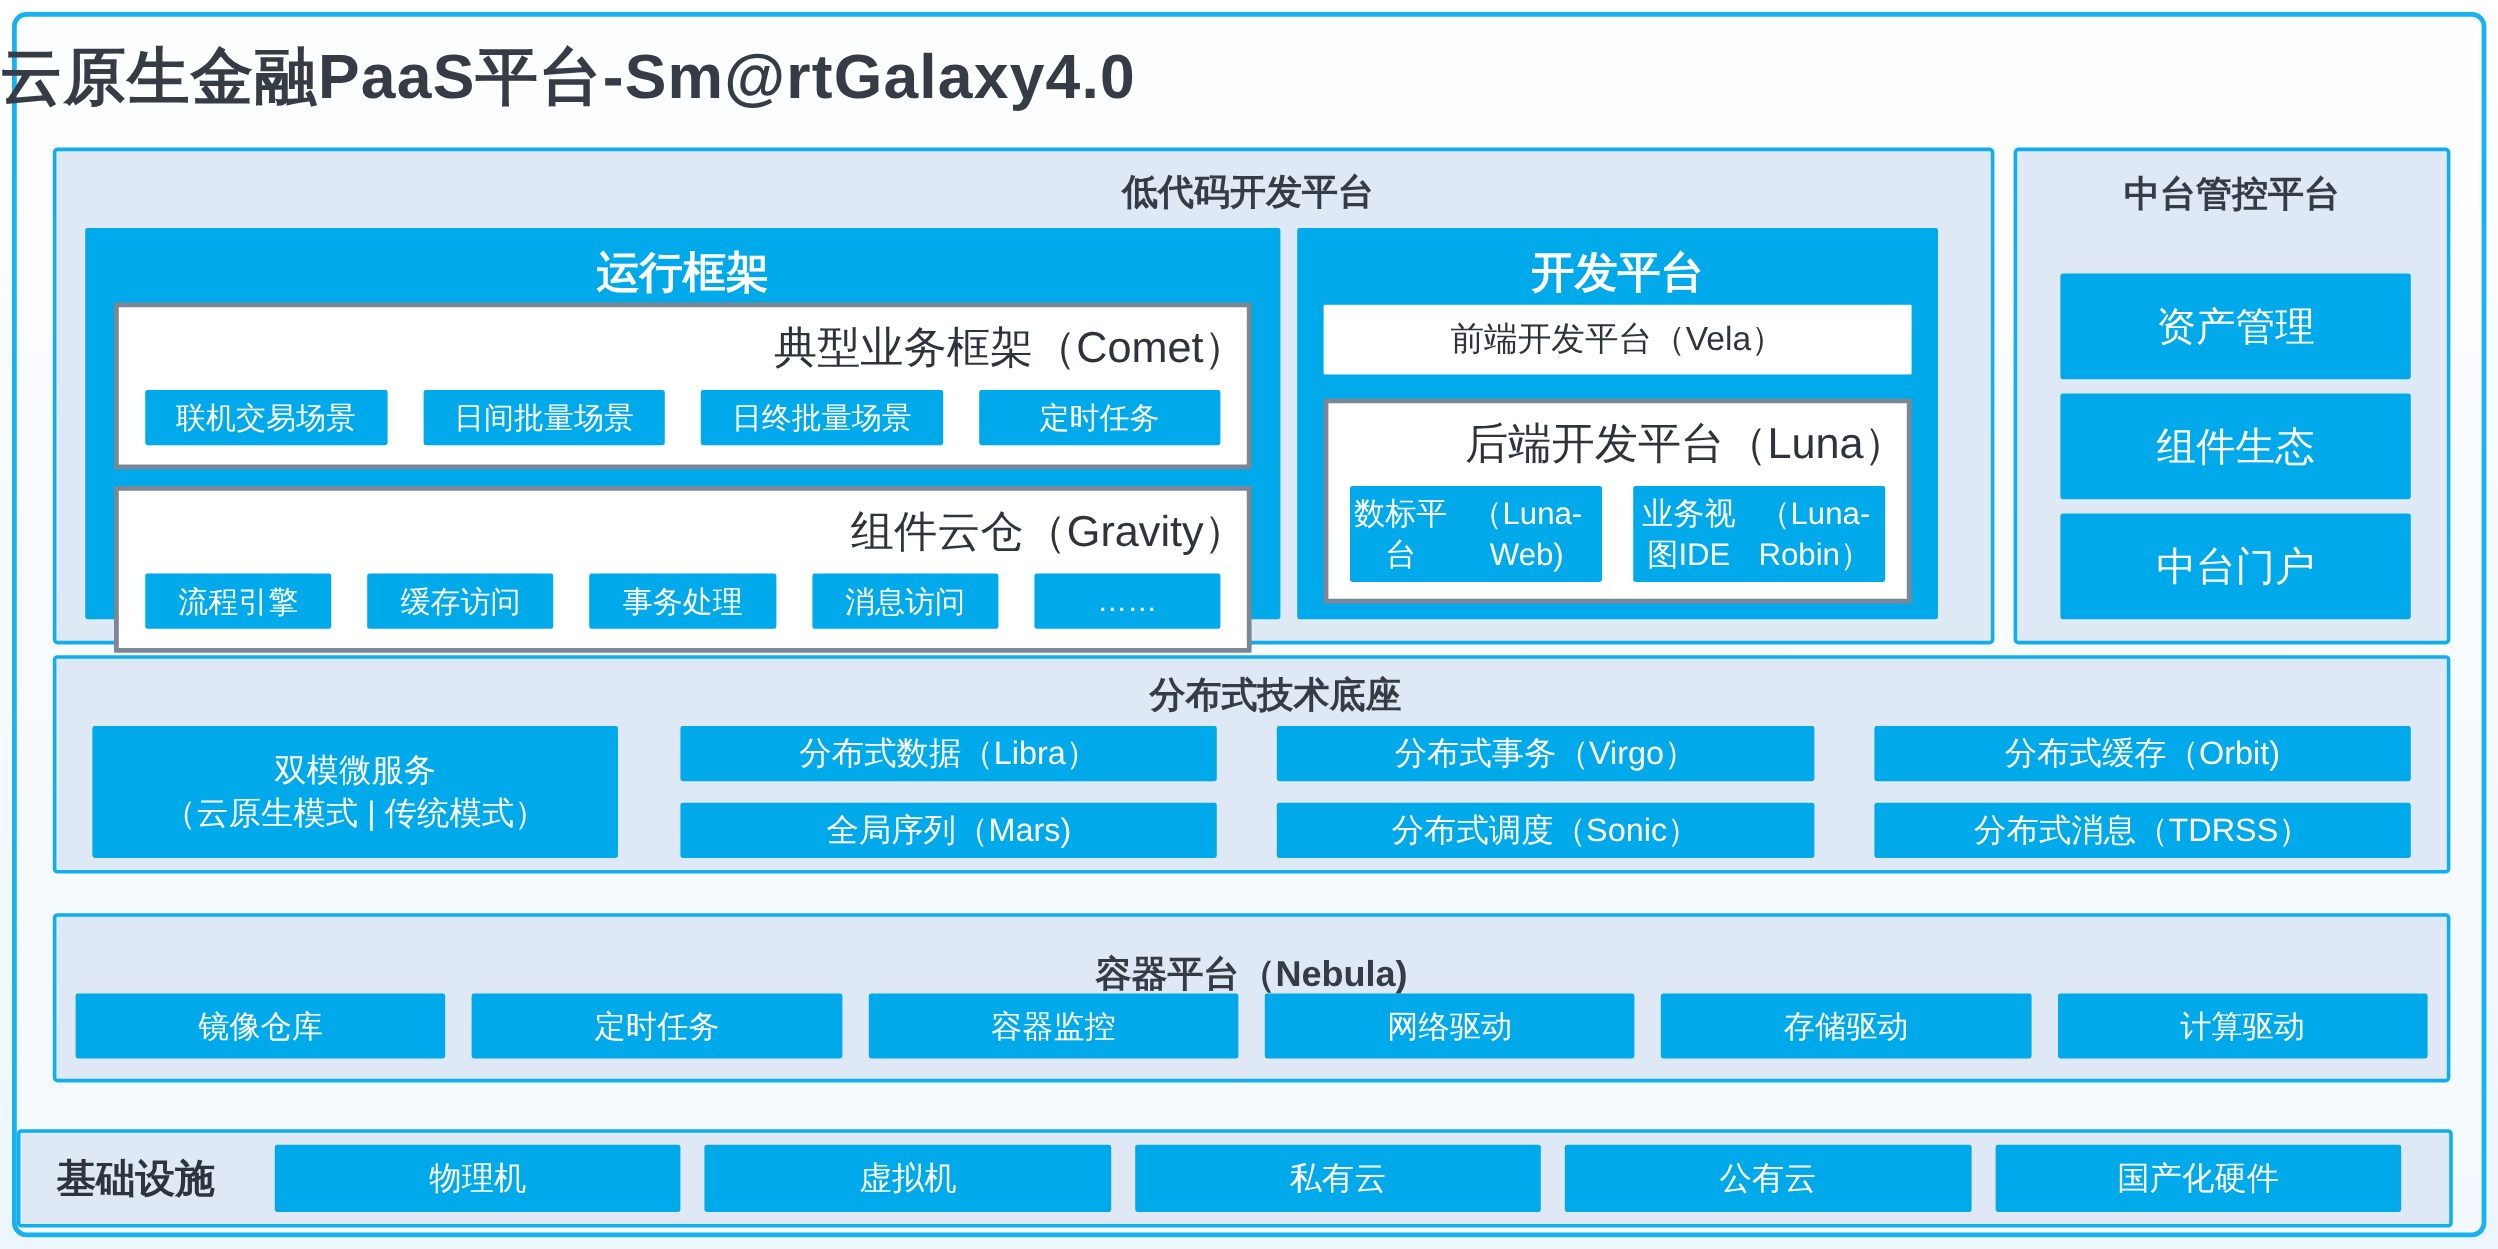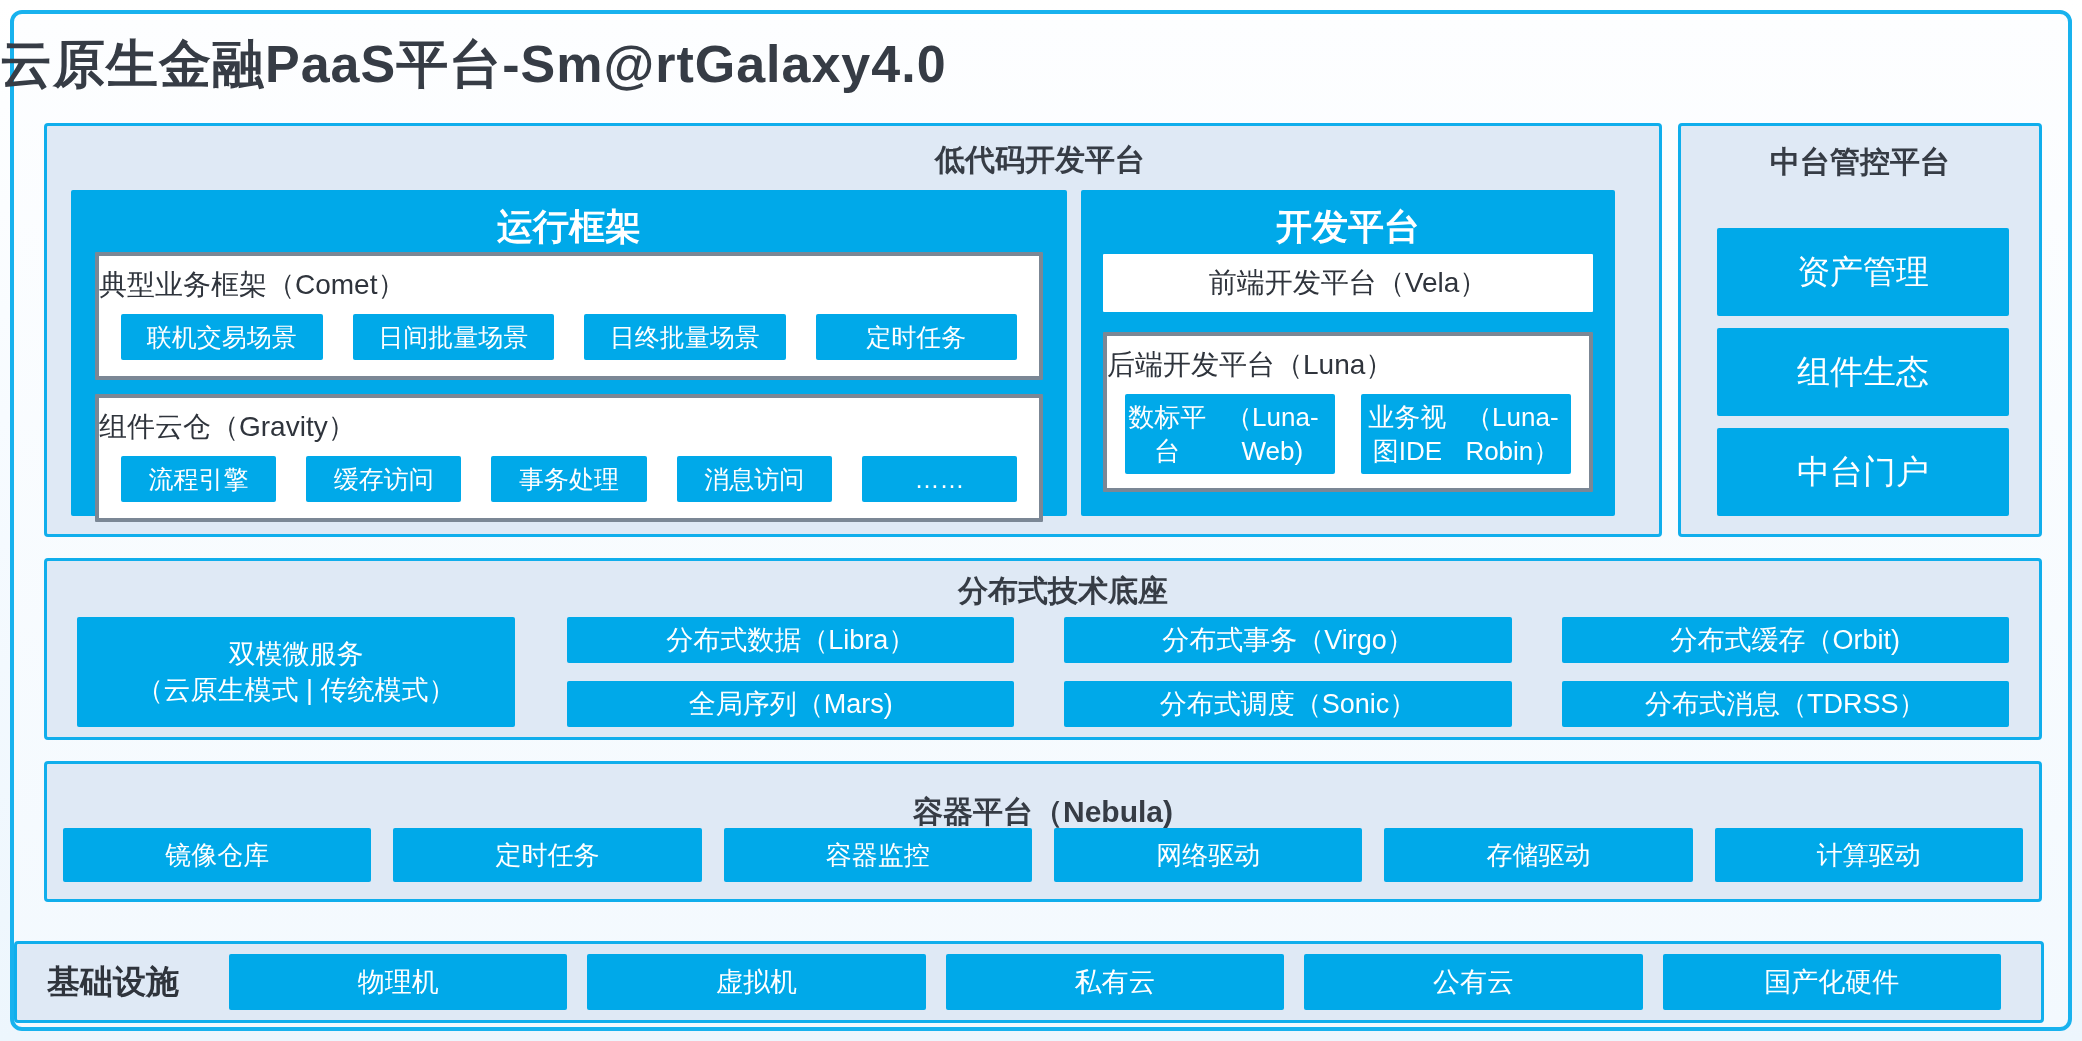--- a/index.html
+++ b/index.html
@@ -27,21 +27,21 @@
     font-size:30px; font-weight:bold; color:#363c45; text-align:center;
   }
   .bluebox{ background:#00a9e9; border-radius:2px; }
   .blue-header{
     color:#ffffff; font-size:36px; font-weight:bold; text-align:center;
     padding-top:13px; height:62px;
   }
   .whitebox{ background:#ffffff; border-radius:1px; }
   .graybox{ background:#ffffff; border:4px solid #7b8795; border-radius:1px; }
   .group-title{
-    font-size:28px; color:#2f343c; text-align:left; padding-top:10px;
+    font-size:36px; color:#2f343c; text-align:right; padding-top:10px;
   }
   .chip{
     background:#00a9e9; color:#ffffff; font-size:25px;
     display:flex; align-items:center; justify-content:center;
     text-align:center; border-radius:2px;
   }
   .chip-row{ display:flex; gap:30px; padding:10px 22px 16px; }
   .chip-row .chip{ flex:1; height:46px; }
 
   
@@ -55,21 +55,21 @@
   .luna-box{ margin:20px 22px 0; padding-bottom:14px; }
   .luna-chips{ display:flex; gap:26px; padding:10px 18px 0; }
   .luna-chip{ flex:1; height:80px; flex-direction:row; line-height:34px; font-size:26px; }
 
   
   .sec-mid{ left:1678px; top:123px; width:364px; height:414px; }
   .sec-mid .panel-title{ padding-top:16px; }
   .mid-btn{ position:absolute; left:36px; width:292px; height:88px; font-size:33px; }
 
   
-  .sec-dist{ left:44px; top:558px; width:1998px; height:182px;padding-left:40px; }
+  .sec-dist{ left:44px; top:546px; width:1998px; height:182px;padding-left:40px; }
   .sec-dist .panel-title{ padding-top:10px; }
   .dist-content{ position:absolute; left:30px; right:30px; top:56px; height:110px; display:flex; }
   .dual-box{ width:438px; height:110px; flex-direction:column; font-size:27px; line-height:36px; }
   .dist-grid{ flex:1; margin-left:52px; display:grid;
               grid-template-columns:1fr 1fr 1fr; grid-template-rows:1fr 1fr;
               column-gap:50px; row-gap:18px; }
   .dist-grid .chip{ font-size:27px; }
 
   
   .sec-cont{ left:44px; top:761px; width:1998px; height:141px; }

